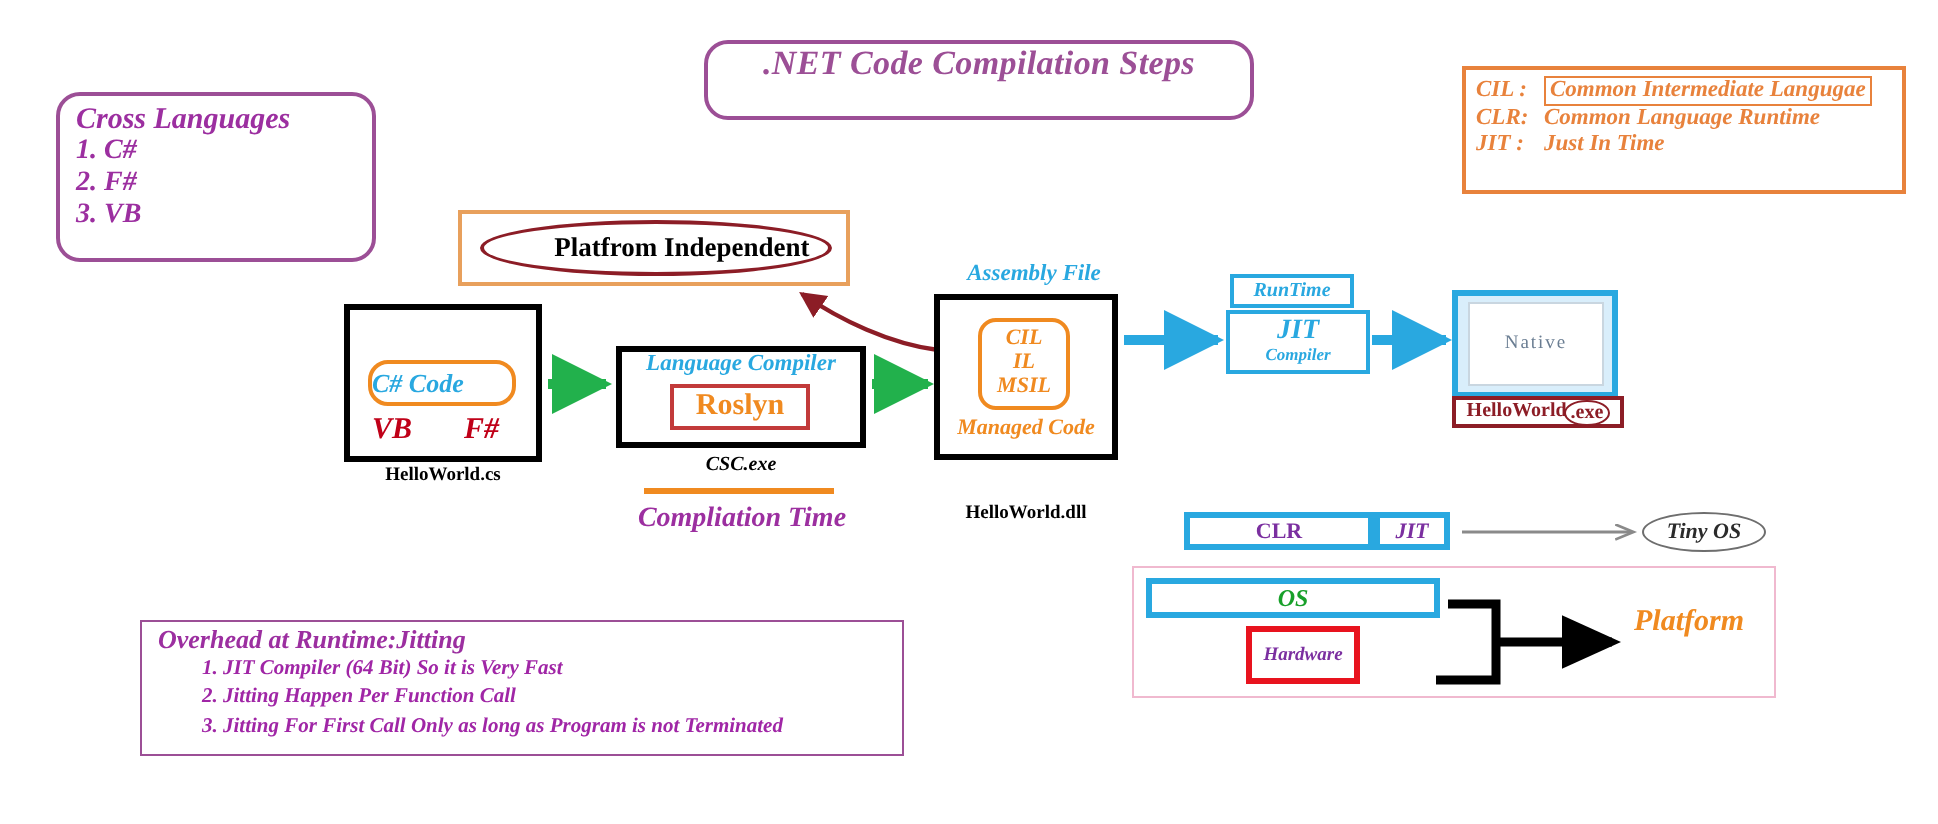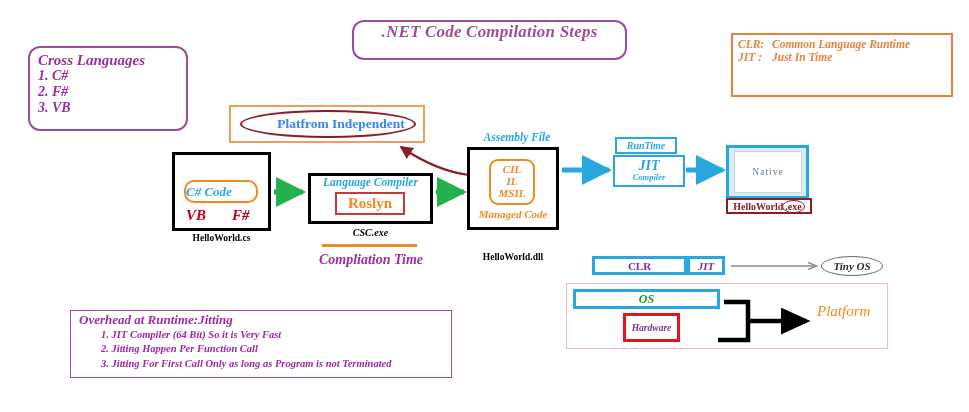--- a/index.html
+++ b/index.html
@@ -76,21 +76,21 @@
     left: 229px; top: 105px; width: 196px; height: 38px;
     border: 2px solid #e8a05c;
   }
   #plat-ind-ellipse {
     left: 240px; top: 110px; width: 176px; height: 28px;
     border: 2px solid #8c1d26;
     border-radius: 50%;
     display: flex; align-items: center; justify-content: center;
   }
   #plat-ind-text {
-    color: #3b82f6; font-weight: bold; font-size: 13.5px; white-space: nowrap; margin-left: 26px;
+    color: #000000; font-weight: bold; font-size: 13.5px; white-space: nowrap; margin-left: 26px;
   }
 
   
   #src-box {
     left: 172px; top: 152px; width: 99px; height: 79px;
     border: 3px solid #000000; background: #ffffff;
   }
   #src-code-chip {
     left: 184px; top: 180px; width: 74px; height: 23px;
     border: 2px solid #f08a20; border-radius: 10px;
@@ -184,21 +184,21 @@
     left: 734px; top: 151px; width: 68px; height: 42px;
     border: 1px solid #c9d6e0; background: #ffffff;
     display: flex; align-items: center; justify-content: center;
   }
   #nat-inner span {
     color: #6a7d92; font-size: 9.5px; letter-spacing: 1px;
   }
   #nat-file-box {
     left: 726px; top: 198px; width: 86px; height: 16px;
     border: 2px solid #8c1d26;
-    display: flex; align-items: center; justify-content: center;
+    display: flex; align-items: flex-start; justify-content: center;
   }
   #nat-file-box .nm { color: #8c1d26; font-weight: bold; font-size: 10px; }
   #nat-file-box .ext {
     color: #8c1d26; font-weight: bold; font-size: 10px;
     border: 1px solid #8c1d26; border-radius: 50%; padding: 0 2px; margin-left: -1px;
   }
 
   
   #clr-box {
     left: 592px; top: 256px; width: 95px; height: 19px;
@@ -233,21 +233,21 @@
   }
   #os-box span { color: #18a02a; font-weight: bold; font-style: italic; font-size: 12px; }
   #hw-box {
     left: 623px; top: 313px; width: 57px; height: 29px;
     border: 3px solid #e8131e;
     display: flex; align-items: center; justify-content: center;
   }
   #hw-box span { color: #7b2fa0; font-weight: bold; font-style: italic; font-size: 9.5px; }
   #platform-text {
     left: 817px; top: 303px;
-    color: #f08a20; font-weight: normal; font-style: italic; font-size: 15px;
+    color: #f08a20; font-weight: bold; font-style: italic; font-size: 15px;
   }
 
   
   #ovh-box {
     left: 70px; top: 310px; width: 382px; height: 68px;
     border: 1.5px solid #9c4f96;
     padding: 1px 8px;
   }
   #ovh-title {
     color: #9c2fa0; font-weight: bold; font-style: italic; font-size: 13px;
@@ -322,20 +322,24 @@
   </div>
 
   <div class="abs" id="cross-box">
     <div class="hd">Cross Languages</div>
     <div class="li">1. C#</div>
     <div class="li">2. F#</div>
     <div class="li">3. VB</div>
   </div>
 
   <div class="abs" id="legend-box">
+    <div class="lg-row boxed">
+      <span class="lg-key">CIL :</span>
+      <span class="lg-val">Common Intermediate Langugae</span>
+    </div>
     <div class="lg-row">
       <span class="lg-key">CLR:</span>
       <span class="lg-val">Common Language Runtime</span>
     </div>
     <div class="lg-row">
       <span class="lg-key">JIT :</span>
       <span class="lg-val">Just In Time</span>
     </div>
   </div>
 

